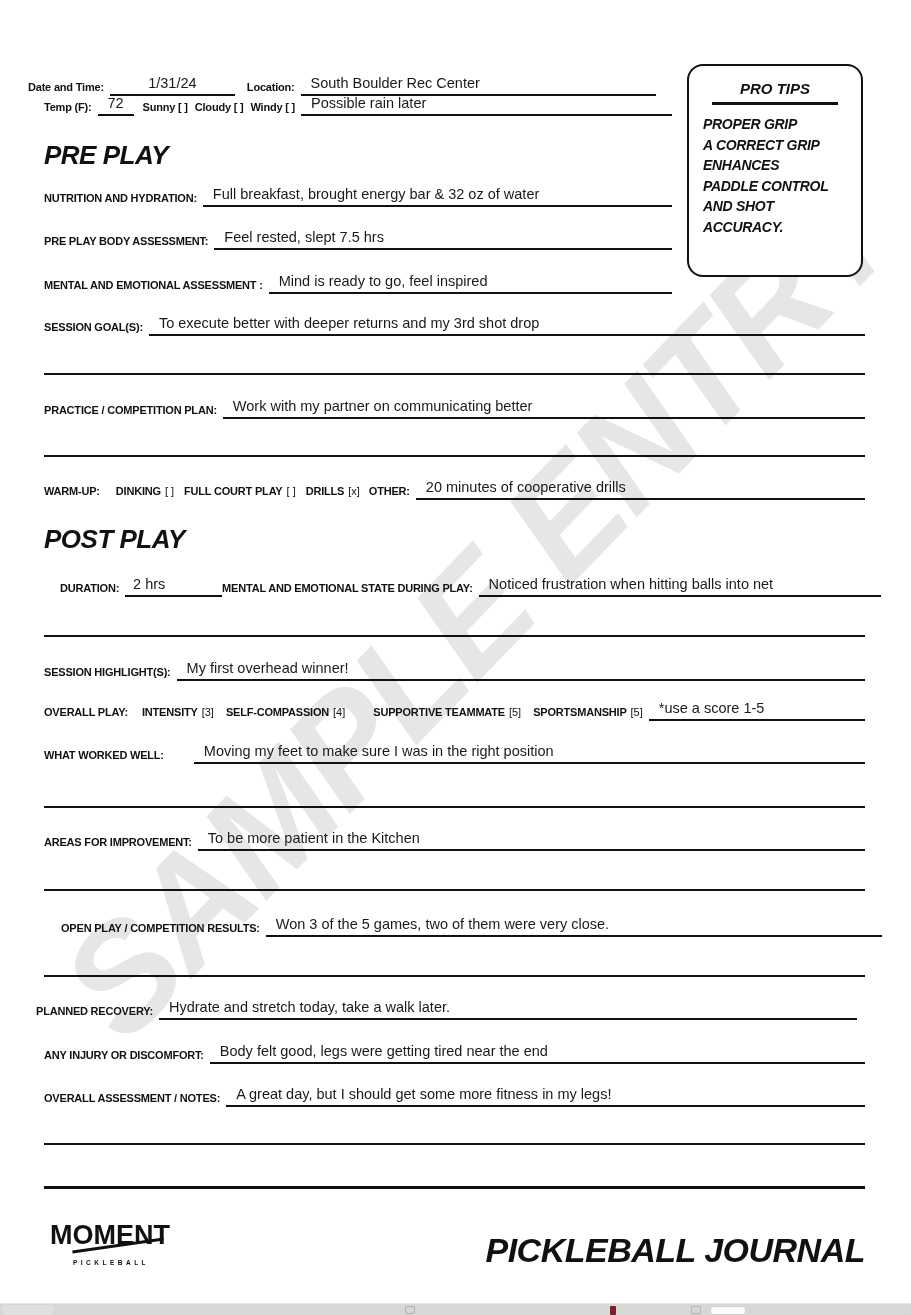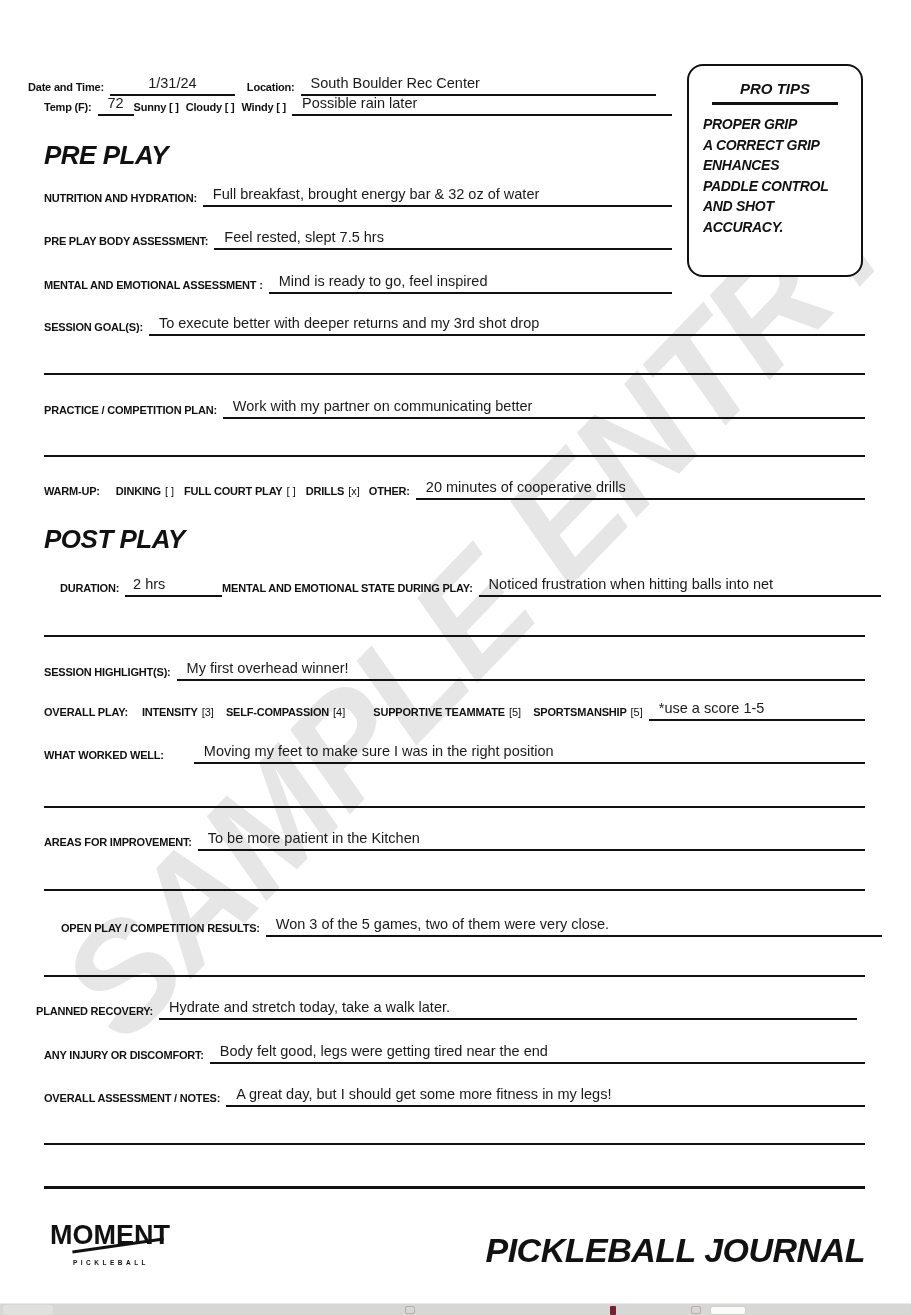--- a/index.html
+++ b/index.html
@@ -62,21 +62,21 @@
     <span class="field grow">
       <span class="val">South Boulder Rec Center</span>
     </span>
   </div>
 
   <div class="row" style="top:90px;left:44px;width:628px;">
     <span class="lbl">Temp (F):</span>
     <span class="field ctr" style="width:36px;">
       <span class="val">72</span>
     </span>
-    <span class="lbl" style="">Sunny [  ]</span>
+    <span class="lbl" style="margin-left:9px;">Sunny [  ]</span>
     <span class="lbl" style="margin-left:7px;">Cloudy [  ]</span>
     <span class="lbl" style="margin-left:7px;">Windy [  ]</span>
     <span class="field grow">
       <span class="val">Possible rain later</span>
     </span>
   </div>
 
   <div class="tips">
     <div class="tips-title">PRO TIPS</div>
     <div class="tips-rule"></div>

